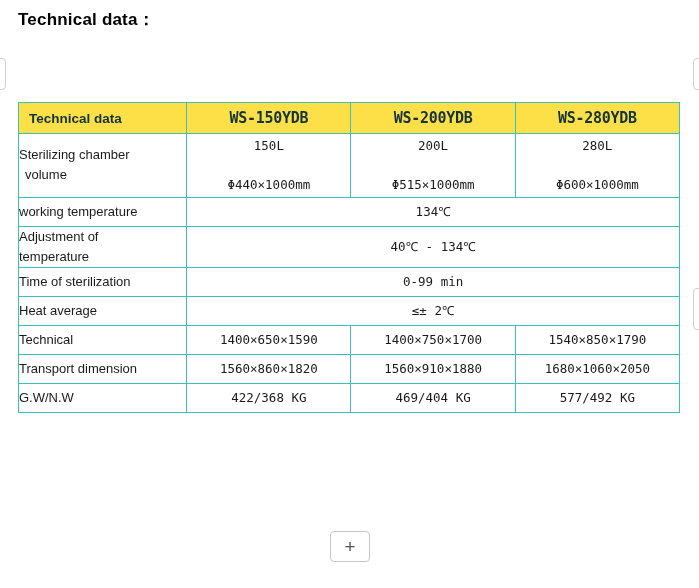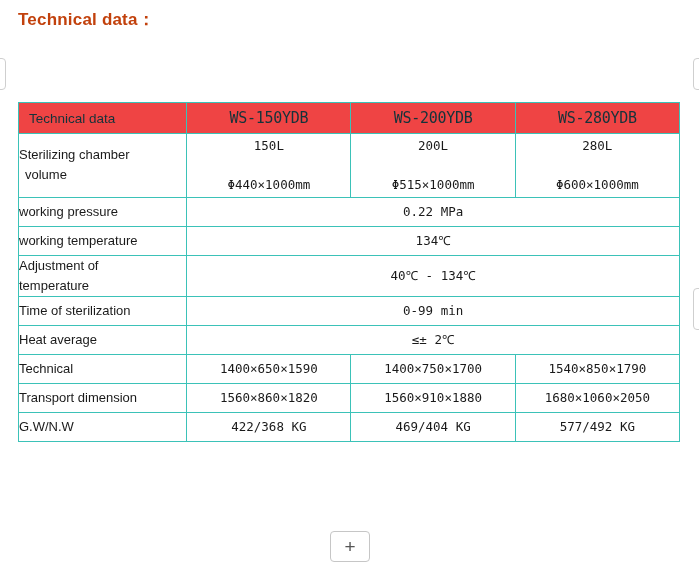--- a/index.html
+++ b/index.html
@@ -13,21 +13,21 @@
     font-family: "Liberation Sans", sans-serif;
     position: relative;
     overflow: hidden;
   }
   .page-title {
     position: absolute;
     left: 18px;
     top: 8px;
     font-size: 17px;
     font-weight: bold;
-    color: #c2410c;
+    color: #000000;
     letter-spacing: 0.2px;
   }
   
   .edge-handle {
     position: absolute;
     width: 12px;
     background: #ffffff;
     border: 1px solid #cfcfcf;
     border-radius: 4px;
     box-sizing: border-box;
@@ -57,24 +57,24 @@
     border-collapse: collapse;
     width: 662px;
     table-layout: fixed;
   }
   table.spec td, table.spec th {
     border: 1px solid #3bc2b8;
     padding: 0;
     vertical-align: middle;
   }
   .hdr-row th {
-    background: #ef4444;
+    background: #fde047;
     height: 30px;
     font-size: 13.5px;
-    font-weight: normal;
+    font-weight: bold;
     color: #14333a;
   }
   .hdr-row th.first {
     text-align: left;
     padding-left: 10px;
   }
   .hdr-row th.model {
     text-align: center;
     font-family: "DejaVu Sans Mono", monospace;
     font-size: 15px;
@@ -176,24 +176,20 @@
           </div>
         </td>
         <td class="val">
           <div class="two-line">
             <span class="first-line">280L</span>
             <span>Φ600×1000mm</span>
           </div>
         </td>
       </tr>
 
-      <tr>
-        <td class="label">working pressure</td>
-        <td class="val merged" colspan="3">0.22 MPa</td>
-      </tr>
 
       <tr>
         <td class="label">working   temperature</td>
         <td class="val merged" colspan="3">134℃</td>
       </tr>
 
       <tr>
         <td class="label">
           <span>Adjustment of</span>
           <span class="l2" style="padding-left:0">temperature</span>

